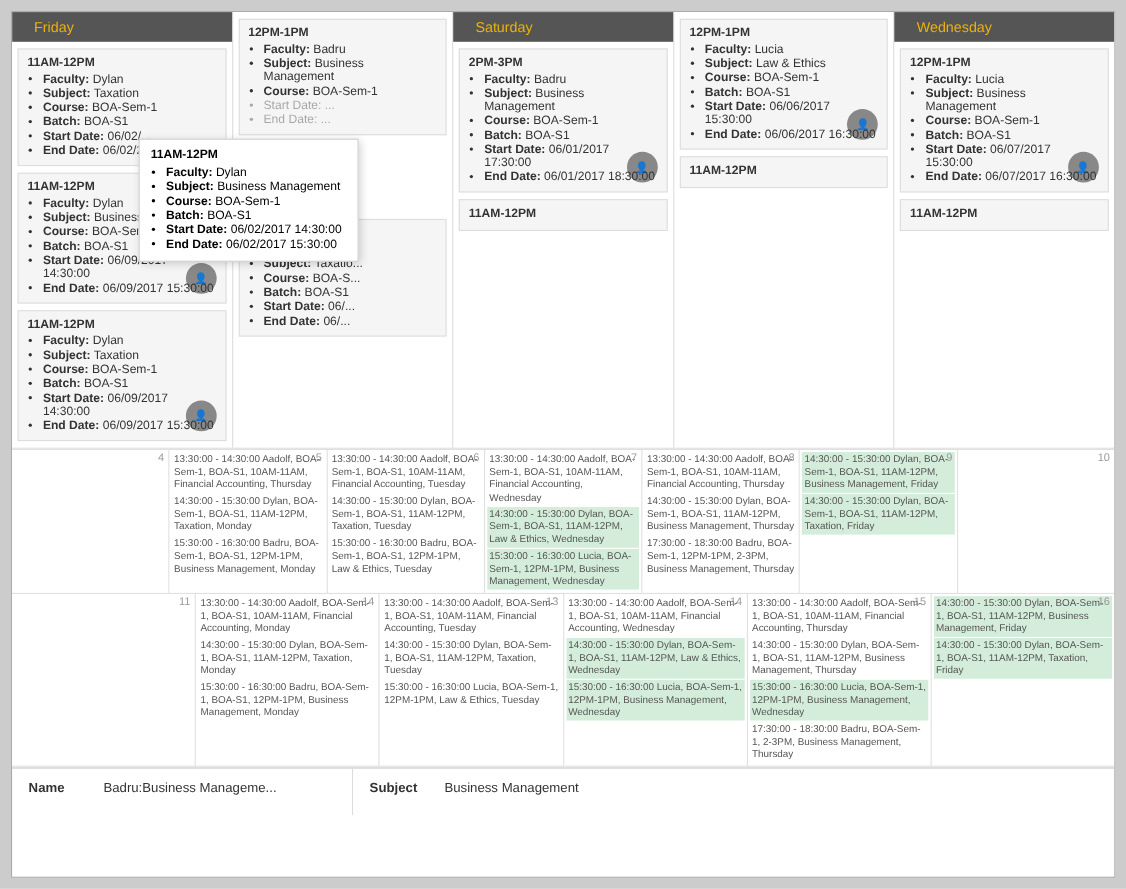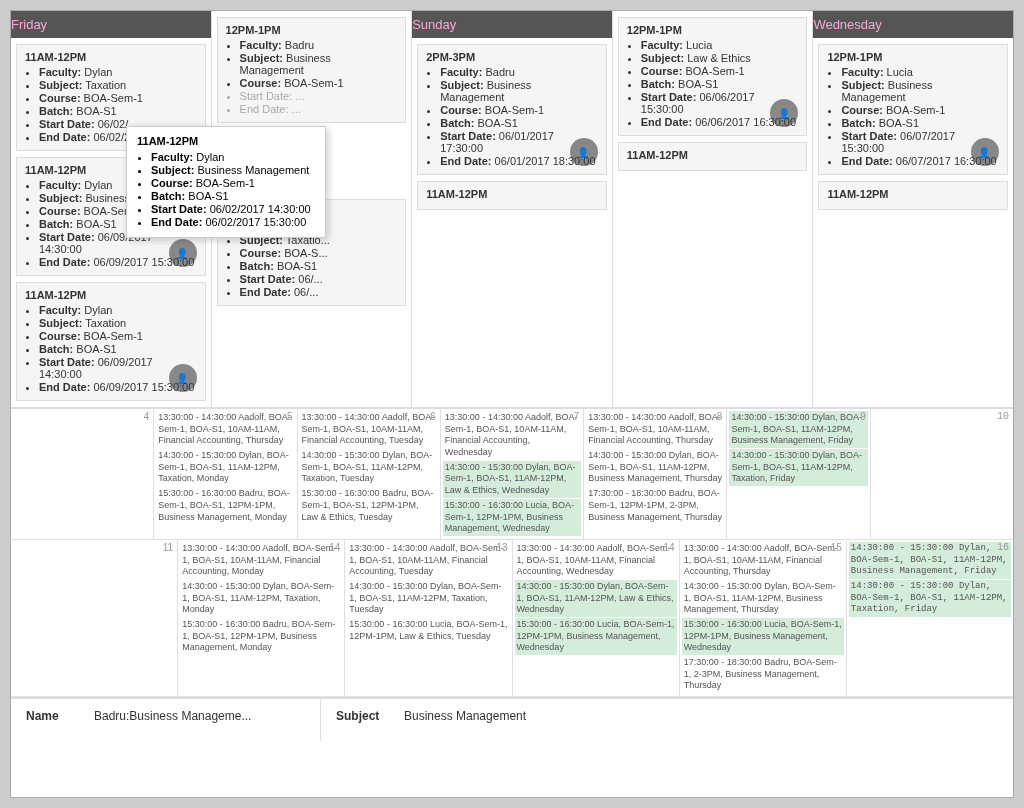--- a/index.html
+++ b/index.html
@@ -5,32 +5,32 @@
     * { box-sizing: border-box; margin: 0; padding: 0; }
     body { background: #ccc; font-family: Arial, sans-serif; font-size: 11px; display: flex; justify-content: center; align-items: center; min-height: 100vh; }
     .main-container { background: #fff; width: 1004px; min-height: 788px; border: 1px solid #aaa; position: relative; overflow: hidden; }
     
     
     .calendar-area { display: flex; background: #fff; border-bottom: 1px solid #ddd; }
     
     .day-column { flex: 1; border-right: 1px solid #ddd; min-width: 0; }
     .day-column:last-child { border-right: none; }
     
-    .day-header { background: #555; color: #f9a8d4; padding: 6px 0; font-size: 13px; font-weight: normal; }
+    .day-header { background: #555; color: #eab308; padding: 6px 20px; font-size: 13px; font-weight: normal; }
     
     .session-card { background: #f5f5f5; border: 1px solid #ddd; margin: 6px 5px; padding: 6px 8px; font-size: 11px; }
     .session-card .time-label { font-weight: bold; margin-bottom: 3px; color: #333; }
     .session-card ul { list-style: disc; padding-left: 14px; }
     .session-card ul li { margin-bottom: 1px; color: #333; }
     .session-card ul li span.label { font-weight: bold; }
     .session-card .avatar { width: 28px; height: 28px; border-radius: 50%; float: right; margin-top: -30px; background: #888; overflow: hidden; display: flex; align-items: center; justify-content: center; color: #fff; font-size: 10px; }
     
     .week-row { display: flex; }
     .week-cell { flex: 1; border-right: 1px solid #e0e0e0; border-bottom: 1px solid #e0e0e0; min-height: 90px; padding: 2px; font-size: 9.5px; color: #333; vertical-align: top; min-width: 0; position: relative; }
-    .week-cell:last-child { border-right: none; font-family: Liberation Mono, monospace; }
+    .week-cell:last-child { border-right: none; }
     .week-cell .cell-num { position: absolute; top: 2px; right: 4px; font-size: 10px; color: #999; }
     .week-cell .event { font-size: 9px; color: #555; line-height: 1.3; }
     .week-cell .event.green { background: #d4edda; padding: 1px 2px; margin-bottom: 1px; }
     .week-cell .event.plain { padding: 1px 2px; margin-bottom: 1px; }
 
     
     .info-panel { display: flex; border-top: 2px solid #ddd; }
     .info-left { width: 310px; padding: 10px 15px; border-right: 1px solid #ddd; }
     .info-right { flex: 1; padding: 10px 15px; }
     .info-row { display: flex; margin-bottom: 8px; }
@@ -115,21 +115,21 @@
           <li><span class="label">Subject:</span> Taxatio...</li>
           <li><span class="label">Course:</span> BOA-S...</li>
           <li><span class="label">Batch:</span> BOA-S1</li>
           <li><span class="label">Start Date:</span> 06/...</li>
           <li><span class="label">End Date:</span> 06/...</li>
         </ul>
       </div>
     </div>
 
     <div class="day-column">
-      <div class="day-header">Sunday</div>
+      <div class="day-header">Saturday</div>
 
       <div class="session-card">
         <div class="time-label">2PM-3PM</div>
         <ul>
           <li><span class="label">Faculty:</span> Badru</li>
           <li><span class="label">Subject:</span> Business Management</li>
           <li><span class="label">Course:</span> BOA-Sem-1</li>
           <li><span class="label">Batch:</span> BOA-S1</li>
           <li><span class="label">Start Date:</span> 06/01/2017 17:30:00</li>
           <li><span class="label">End Date:</span> 06/01/2017 18:30:00</li>

